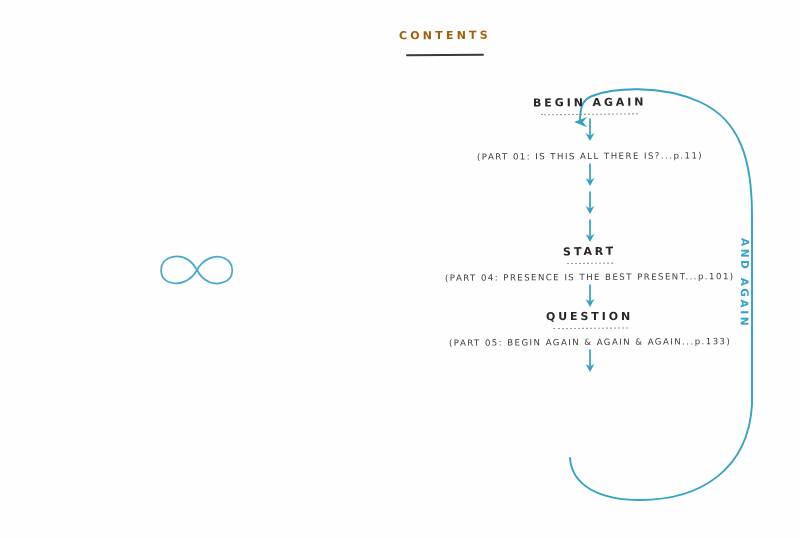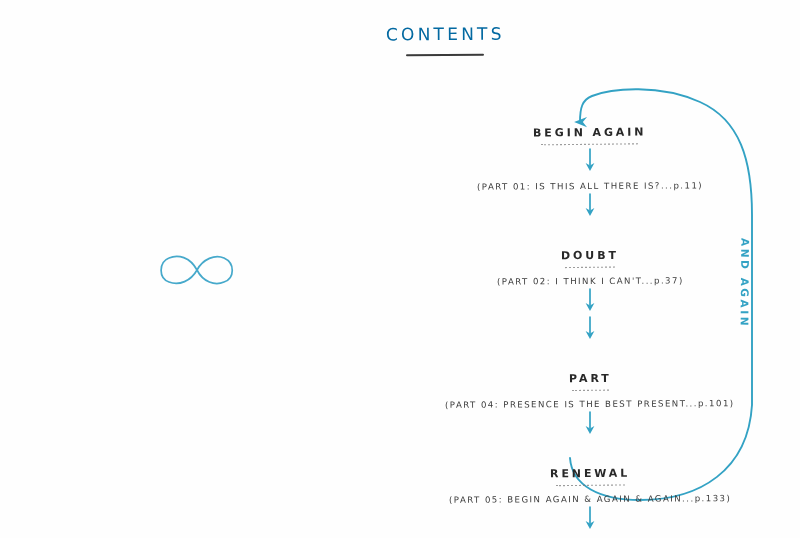--- a/index.html
+++ b/index.html
@@ -20,24 +20,24 @@
   #contents-title-wrap {
     position: absolute;
     left: 0;
     top: 24px;
     width: 800px;
     text-align: center;
     transform: translateX(45px);
   }
   #contents-title {
     display: inline-block;
-    font-size: 17px;
+    font-size: 11px;
     letter-spacing: 3.2px;
-    color: #0369a1;
-    font-weight: 400;
+    color: #a16207;
+    font-weight: 700;
     transform: rotate(-0.4deg);
   }
   #contents-rule {
     position: absolute;
     left: 0;
     top: 41px;
     width: 800px;
     text-align: center;
     transform: translateX(45px);
   }
@@ -107,21 +107,20 @@
     flex-direction: column;
     align-items: center;
     width: 340px;
   }
 
   .heading-block {
     position: relative;
     display: inline-flex;
     flex-direction: column;
     align-items: center;
-    margin-top: 30px;
   }
   .heading {
     font-size: 11px;
     letter-spacing: 2.9px;
     color: #282828;
     font-weight: 600;
     white-space: nowrap;
     transform: rotate(-0.5deg);
   }
   .dotted-rule {
@@ -206,55 +205,48 @@
 
     <div class="entry">
       <div class="subline">(PART 01: IS THIS ALL THERE IS?...p.11)</div>
     </div>
 
     <svg class="arrow" viewBox="0 0 18 26">
       <path d="M9,2 L9,18" stroke="#33a2c4" stroke-width="1.7" fill="none" stroke-linecap="round"></path>
       <path d="M4.6,16 L9,24 L13.4,16 L9,18.6 Z" fill="#33a2c4"></path>
     </svg>
 
+
+    <svg class="arrow" viewBox="0 0 18 26">
+      <path d="M9,2 L9,18" stroke="#33a2c4" stroke-width="1.7" fill="none" stroke-linecap="round"></path>
+      <path d="M4.6,16 L9,24 L13.4,16 L9,18.6 Z" fill="#33a2c4"></path>
+    </svg>
+
+
+    <svg class="arrow" viewBox="0 0 18 26">
+      <path d="M9,2 L9,18" stroke="#33a2c4" stroke-width="1.7" fill="none" stroke-linecap="round"></path>
+      <path d="M4.6,16 L9,24 L13.4,16 L9,18.6 Z" fill="#33a2c4"></path>
+    </svg>
+
     <div class="entry">
       <div class="heading-block">
-        <div class="heading">DOUBT</div>
-        <div class="dotted-rule"></div>
-      </div>
-      <div class="subline">(PART 02: I THINK I CAN'T...p.37)</div>
-    </div>
-
-    <svg class="arrow" viewBox="0 0 18 26">
-      <path d="M9,2 L9,18" stroke="#33a2c4" stroke-width="1.7" fill="none" stroke-linecap="round"></path>
-      <path d="M4.6,16 L9,24 L13.4,16 L9,18.6 Z" fill="#33a2c4"></path>
-    </svg>
-
-
-    <svg class="arrow" viewBox="0 0 18 26">
-      <path d="M9,2 L9,18" stroke="#33a2c4" stroke-width="1.7" fill="none" stroke-linecap="round"></path>
-      <path d="M4.6,16 L9,24 L13.4,16 L9,18.6 Z" fill="#33a2c4"></path>
-    </svg>
-
-    <div class="entry">
-      <div class="heading-block">
-        <div class="heading">PART</div>
+        <div class="heading">START</div>
         <div class="dotted-rule"></div>
       </div>
       <div class="subline">(PART 04: PRESENCE IS THE BEST PRESENT...p.101)</div>
     </div>
 
     <svg class="arrow" viewBox="0 0 18 26">
       <path d="M9,2 L9,18" stroke="#33a2c4" stroke-width="1.7" fill="none" stroke-linecap="round"></path>
       <path d="M4.6,16 L9,24 L13.4,16 L9,18.6 Z" fill="#33a2c4"></path>
     </svg>
 
     <div class="entry">
       <div class="heading-block">
-        <div class="heading">RENEWAL</div>
+        <div class="heading">QUESTION</div>
         <div class="dotted-rule"></div>
       </div>
       <div class="subline">(PART 05: BEGIN AGAIN &amp; AGAIN &amp; AGAIN...p.133)</div>
     </div>
 
     <svg class="arrow" viewBox="0 0 18 26">
       <path d="M9,2 L9,18" stroke="#33a2c4" stroke-width="1.7" fill="none" stroke-linecap="round"></path>
       <path d="M4.6,16 L9,24 L13.4,16 L9,18.6 Z" fill="#33a2c4"></path>
     </svg>
 

